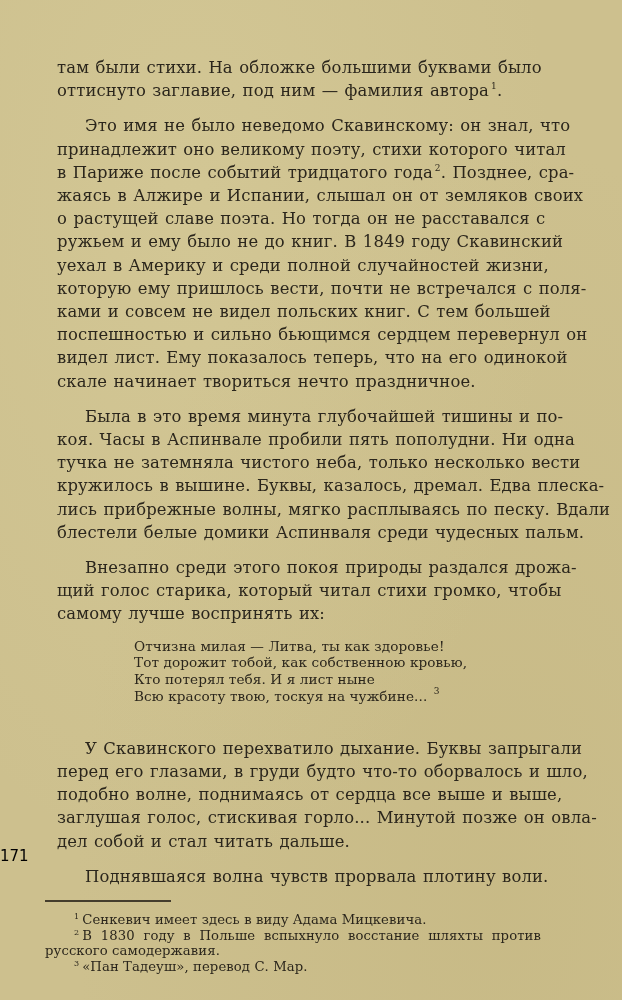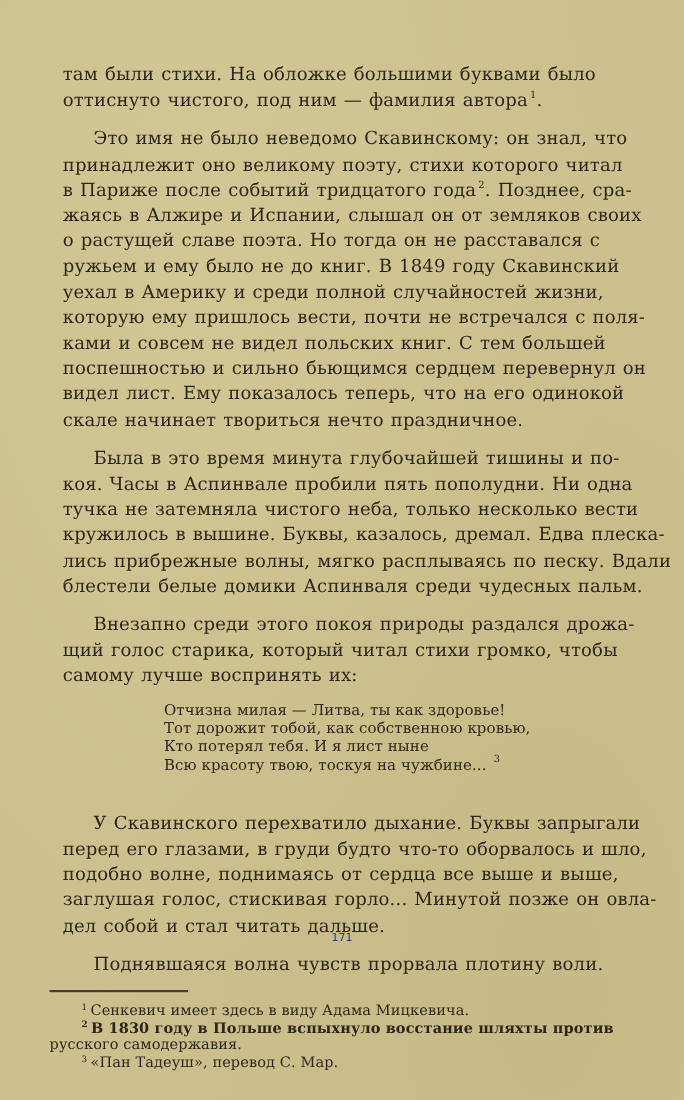--- a/index.html
+++ b/index.html
@@ -52,21 +52,20 @@
   }
   .poem {
     margin: 6px 0 0 89px;
     font-size: 13.6px;
     line-height: 16.8px;
     letter-spacing: 0.1px;
   }
   .poem .vl {
     display: block;
     white-space: nowrap;
-    margin-left: 15px;
   }
   .gap-after-poem {
     height: 20px;
   }
   .rule {
     width: 126px;
     height: 0;
     border-top: 2px solid #2b261c;
     margin: 12px 0 10px 0;
     opacity: 0.85;
@@ -88,41 +87,40 @@
     vertical-align: 5px;
     line-height: 0;
     margin-right: 3px;
   }
   .fn-wrap-first {
     display: block;
     text-align: justify;
     text-align-last: justify;
     white-space: nowrap;
     padding-left: 29px;
-    font-weight: bold;
   }
   .page-number {
     position: absolute;
     left: 0;
     width: 622px;
     top: 847px;
-    text-align: center;
-    font-size: 10px;
+    text-align: left;
+    font-size: 15px;
     font-family: "DejaVu Sans", "Liberation Sans", sans-serif;
-    color: #0c4a6e;
+    color: #000000;
   }
 </style>
 </head>
 <body>
 
 <div class="page">
 
   <p class="para">
     <span class="ln">там были стихи. На обложке большими буквами было</span>
-    <span class="ln last"><span>оттиснуто чистого, под ним — фамилия автора</span><sup class="fn">1</sup><span>.</span></span>
+    <span class="ln last"><span>оттиснуто заглавие, под ним — фамилия автора</span><sup class="fn">1</sup><span>.</span></span>
   </p>
 
   <p class="para">
     <span class="ln indent">Это имя не было неведомо Скавинскому: он знал, что</span>
     <span class="ln">принадлежит оно великому поэту, стихи которого читал</span>
     <span class="ln"><span>в Париже после событий тридцатого года</span><sup class="fn">2</sup><span>. Позднее, сра-</span></span>
     <span class="ln">жаясь в Алжире и Испании, слышал он от земляков своих</span>
     <span class="ln">о растущей славе поэта. Но тогда он не расставался с</span>
     <span class="ln">ружьем и ему было не до книг. В 1849 году Скавинский</span>
     <span class="ln">уехал в Америку и среди полной случайностей жизни,</span>

